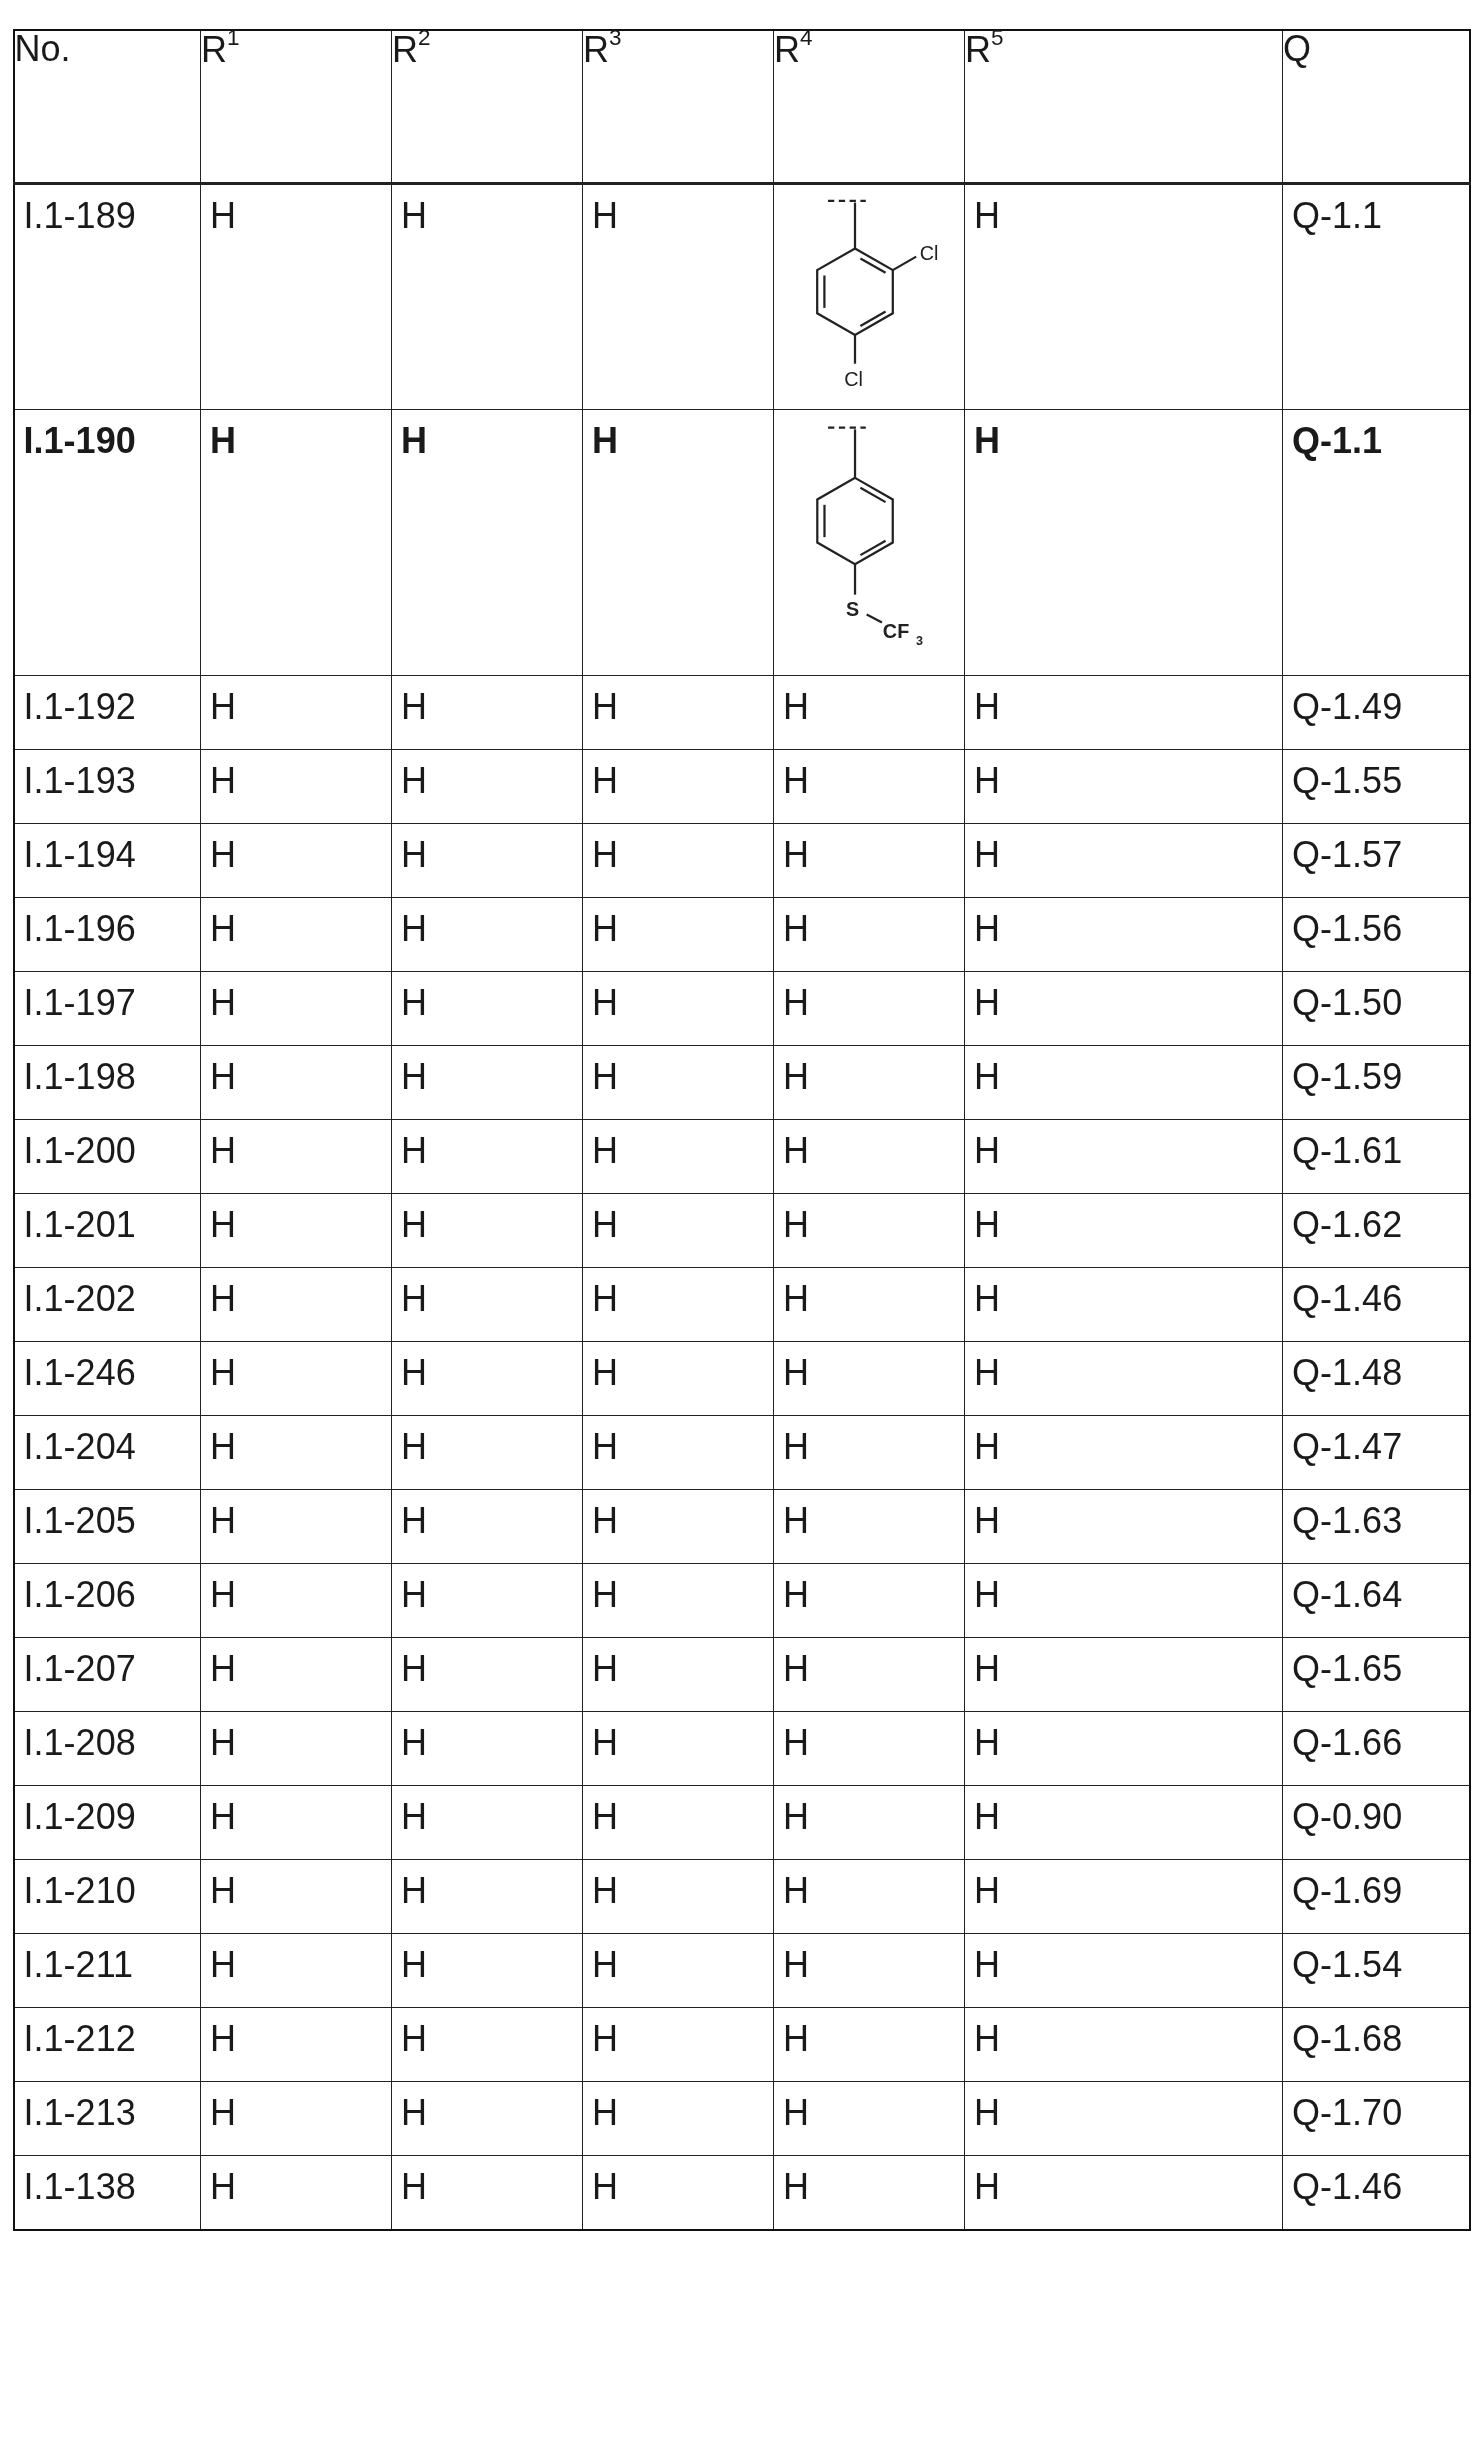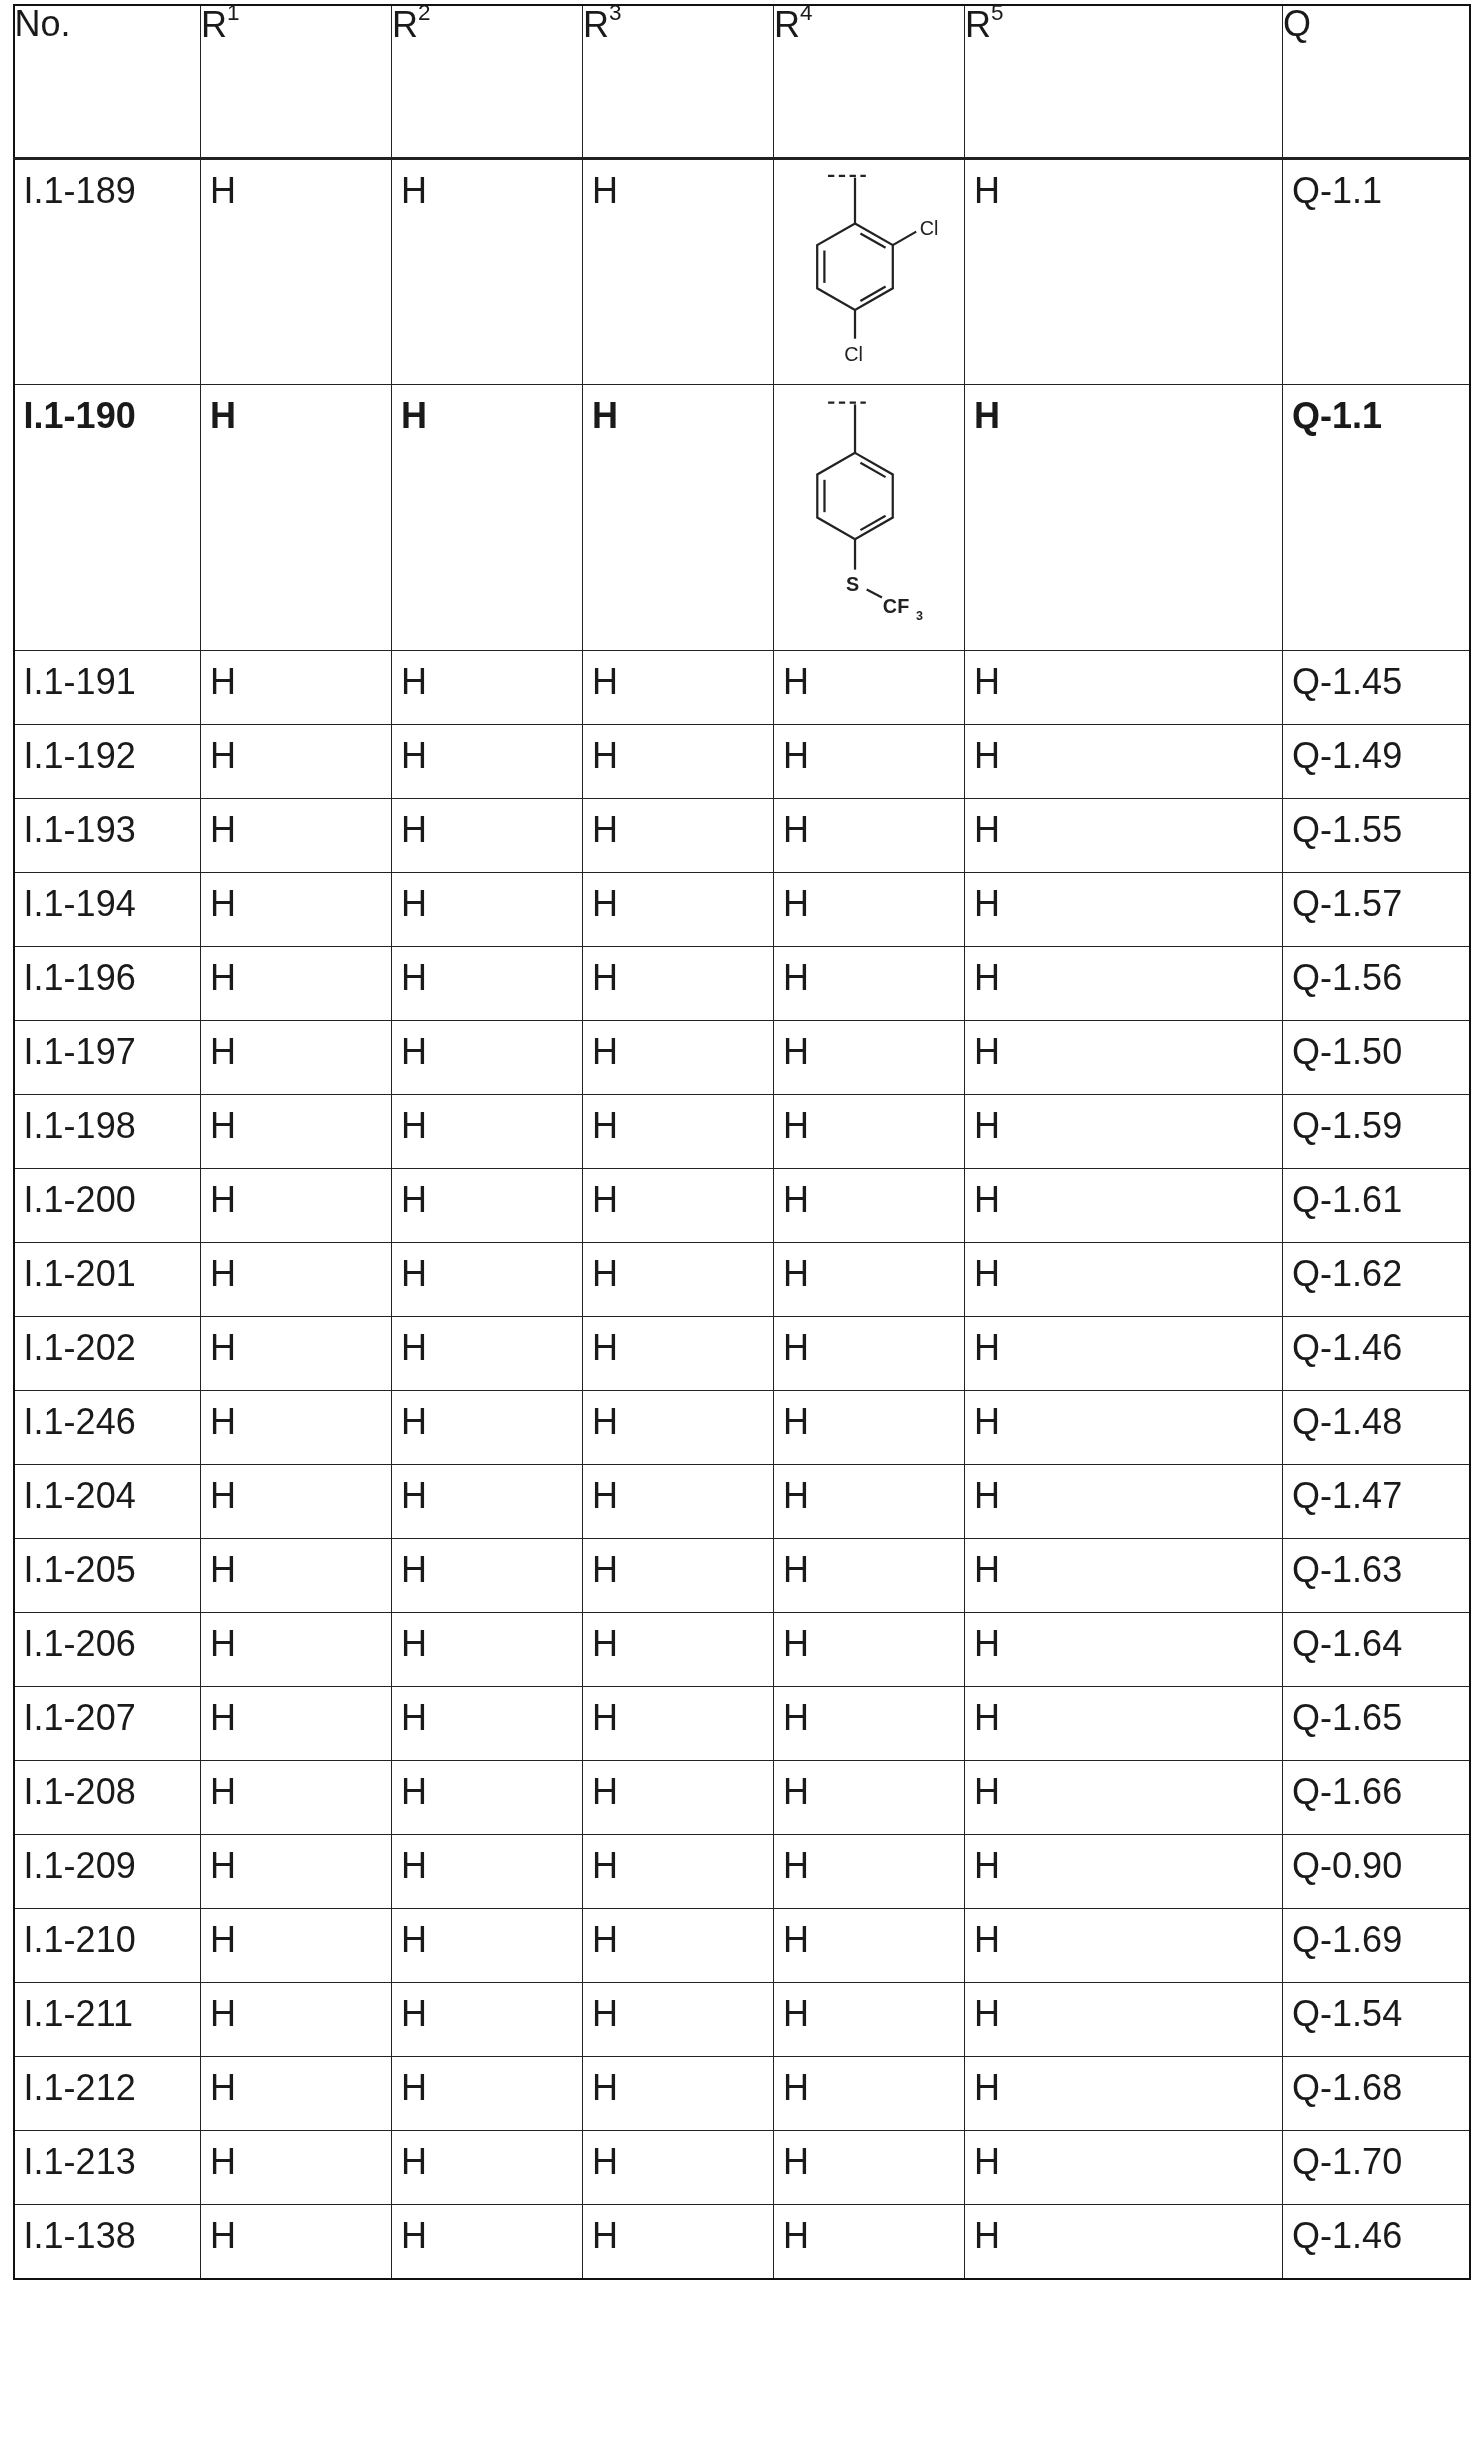--- a/index.html
+++ b/index.html
@@ -1,19 +1,19 @@
 <!DOCTYPE html>
 <html style="font-size:14.4px"><head>
 <meta charset="utf-8">
 <style>
   html, body { margin:0; padding:0; background:#ffffff; }
   body { width:1480px; height:2462px; position:relative; overflow:hidden;
          font-family:"Liberation Sans", sans-serif; color:#1a1a1a; }
   table.chem {
-    position:absolute; left:12.6px; top:4px;
+    position:absolute; left:12.6px; top:29px;
     border-collapse:collapse; table-layout:fixed;
     width:1455px;
   }
   table.chem td, table.chem th {
     border:1.8px solid #222; padding:0; vertical-align:top; text-align:left;
     font-weight:normal; font-size:36px; line-height:1;
   }
   table.chem { border:2.7px solid #111; }
   thead th { height:151px; vertical-align:bottom; padding-bottom:20px; padding-left:9px; }
   thead tr { border-bottom:3.6px solid #222; }
@@ -122,43 +122,20 @@
           </svg>
         </span>
       </td>
       <td>
           <span class="txt">H</span>
         </td>
       <td>
           <span class="txt">Q-1.1</span>
         </td>
     </tr>
-  <tr class="regular">
-        <td>
-          <span class="txt">I.1-191</span>
-        </td>
-        <td>
-          <span class="txt">H</span>
-        </td>
-        <td>
-          <span class="txt">H</span>
-        </td>
-        <td>
-          <span class="txt">H</span>
-        </td>
-        <td>
-          <span class="txt">H</span>
-        </td>
-        <td>
-          <span class="txt">H</span>
-        </td>
-        <td>
-          <span class="txt">Q-1.45</span>
-        </td>
-      </tr>
       <tr class="regular">
         <td>
           <span class="txt">I.1-192</span>
         </td>
         <td>
           <span class="txt">H</span>
         </td>
         <td>
           <span class="txt">H</span>
         </td>

